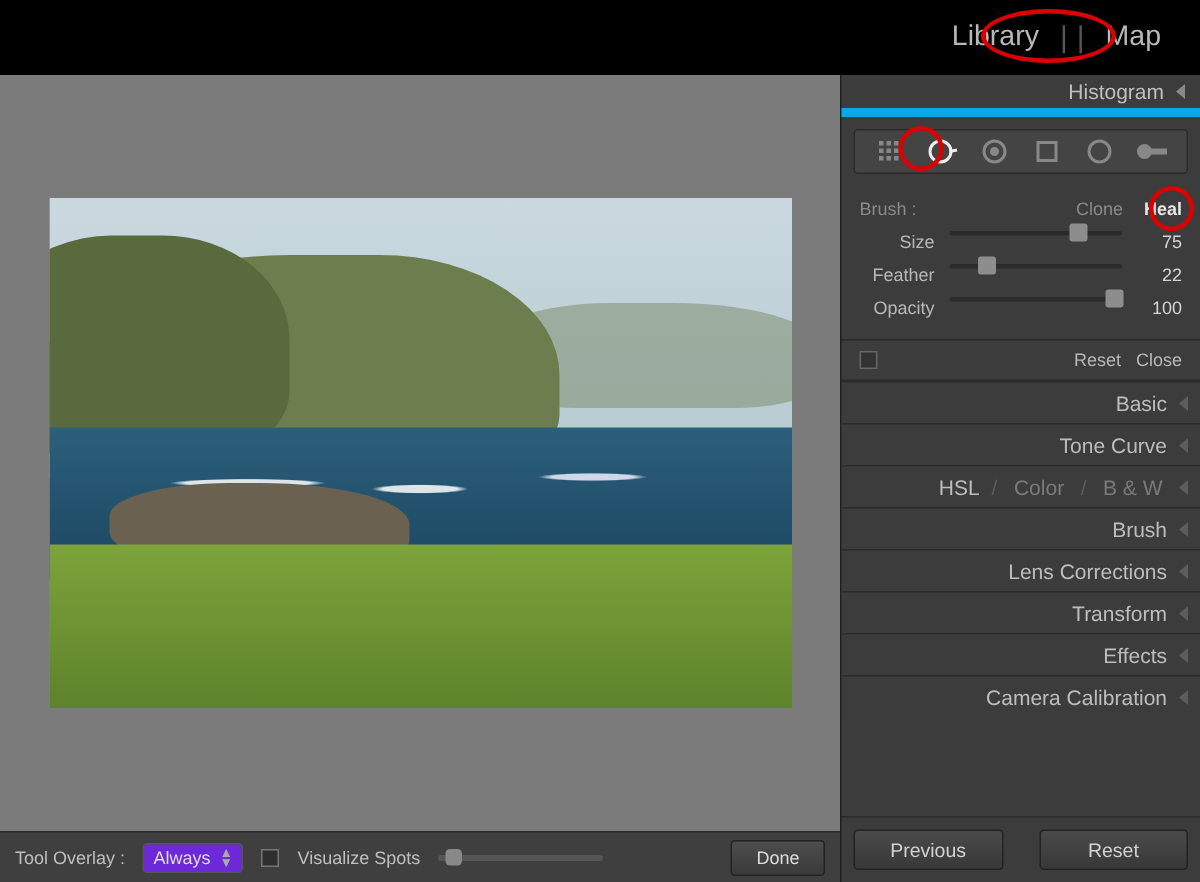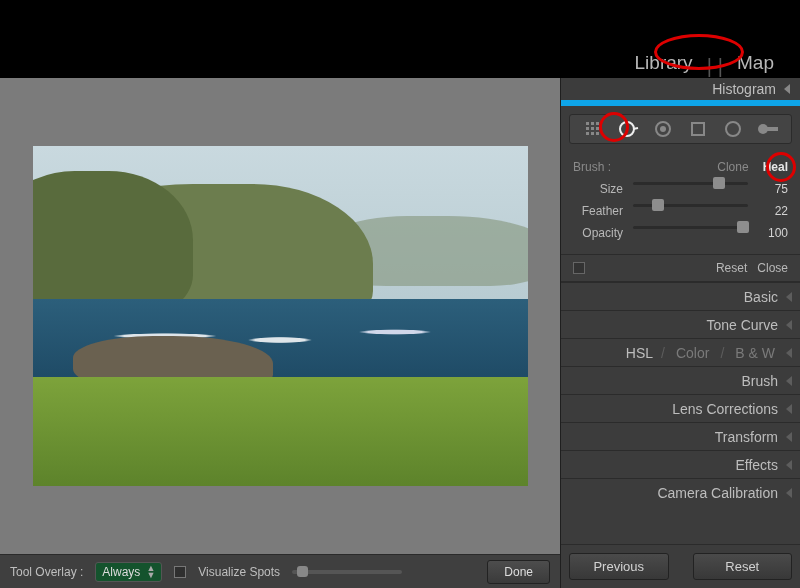--- a/index.html
+++ b/index.html
@@ -1,20 +1,20 @@
 <!DOCTYPE html>
 <html><head>
 <meta charset="utf-8">
 <style>
   * { box-sizing: border-box; margin: 0; padding: 0; font-family: Arial, Helvetica, sans-serif; }
   html, body { width: 800px; height: 588px; overflow: hidden; background: #000; }
   .app { width: 800px; height: 588px; display: flex; flex-direction: column; }
 
   
-  .topbar { height: 50px; background: #000; display: flex; justify-content: flex-end; align-items: flex-end; padding: 0 18px; gap: 6px; margin-top: 28px; }
+  .topbar { height: 50px; background: #000; display: flex; justify-content: flex-end; align-items: center; padding: 0 18px; gap: 6px; }
   .tab { color: #b8b8b8; font-size: 19px; padding: 4px 8px; cursor: pointer; }
   .tab.active { color: #fff; }
   .tab-sep { color: #555; font-size: 20px; }
   .redcircle { position: absolute; border: 3px solid #d00; border-radius: 50%; pointer-events: none; }
 
   
   .main { flex: 1; display: flex; min-height: 0; }
   .canvas { flex: 1; background: #7b7b7b; position: relative; display: flex; flex-direction: column; }
   .canvas-center { flex: 1; display: flex; align-items: center; justify-content: center; }
   .photo { width: 495px; height: 340px; background: #888; position: relative; overflow: hidden; }
@@ -24,21 +24,21 @@
   .mtn2 { position:absolute; top:25px; left:-60px; width:220px; height:150px; background:#596b3d; border-radius: 60% 50% 40% 60% / 90% 60% 40% 40%; }
   .mtn3 { position:absolute; top:70px; left:270px; width:250px; height:70px; background:#8c9c87; border-radius:50% 50% 30% 40% / 80% 60% 40% 40%; opacity:.7;}
   .sea { position:absolute; top:45%; left:0; right:0; height:30%; background: linear-gradient(#2c5f7b,#1b4560); }
   .foam { position:absolute; top:50%; left:40px; width:460px; height:40px; background: radial-gradient(ellipse at 20% 50%, #fff 0 8%, transparent 10%), radial-gradient(ellipse at 45% 60%, #fff 0 7%, transparent 9%), radial-gradient(ellipse at 70% 40%, #eef 0 6%, transparent 8%); opacity:.85;}
   .rocks { position:absolute; top:56%; left:40px; width:200px; height:55px; background:#6a6150; border-radius:40% 50% 30% 40%; }
   .grass { position:absolute; bottom:0; left:0; right:0; height:32%; background: linear-gradient(#7da33b,#5d832b); }
 
   
   .bottombar { height: 34px; background: #3f3f3f; border-top: 1px solid #2a2a2a; display:flex; align-items:center; padding: 0 10px; gap: 12px; color:#bfbfbf; font-size:12px; }
   .bottombar .label { color:#bfbfbf; }
-  .dropdown { background:#14532d; border:1px solid #555; padding:2px 6px; border-radius:3px; color:#ddd; display:flex; align-items:center; gap:6px; }
+  .dropdown { background:#6d28d9; border:1px solid #555; padding:2px 6px; border-radius:3px; color:#ddd; display:flex; align-items:center; gap:6px; }
   .updown { font-size:9px; line-height:7px; color:#aaa; }
   .chk { width:12px; height:12px; border:1px solid #777; background:#2f2f2f; }
   .minislider { width:110px; height:4px; background:#555; position:relative; border-radius:2px; }
   .minislider .knob { position:absolute; top:-4px; left:5px; width:11px; height:11px; background:#888; border-radius:3px; }
   .btn { background: linear-gradient(#4d4d4d,#3a3a3a); border:1px solid #222; color:#ddd; font-size:12px; padding:4px 16px; border-radius:3px; margin-left:auto; }
 
   
   .rpanel { width: 240px; background: #3c3c3c; border-left: 1px solid #1f1f1f; display:flex; flex-direction:column; color:#c8c8c8; }
   .sectionhdr { height: 28px; display:flex; align-items:center; justify-content:flex-end; padding: 0 10px; gap:8px; font-size:14px; color:#bfbfbf; border-bottom:6px solid #0ea5e9; }
   .tri { width:0; height:0; border-top:5px solid transparent; border-bottom:5px solid transparent; border-right:6px solid #888; }

